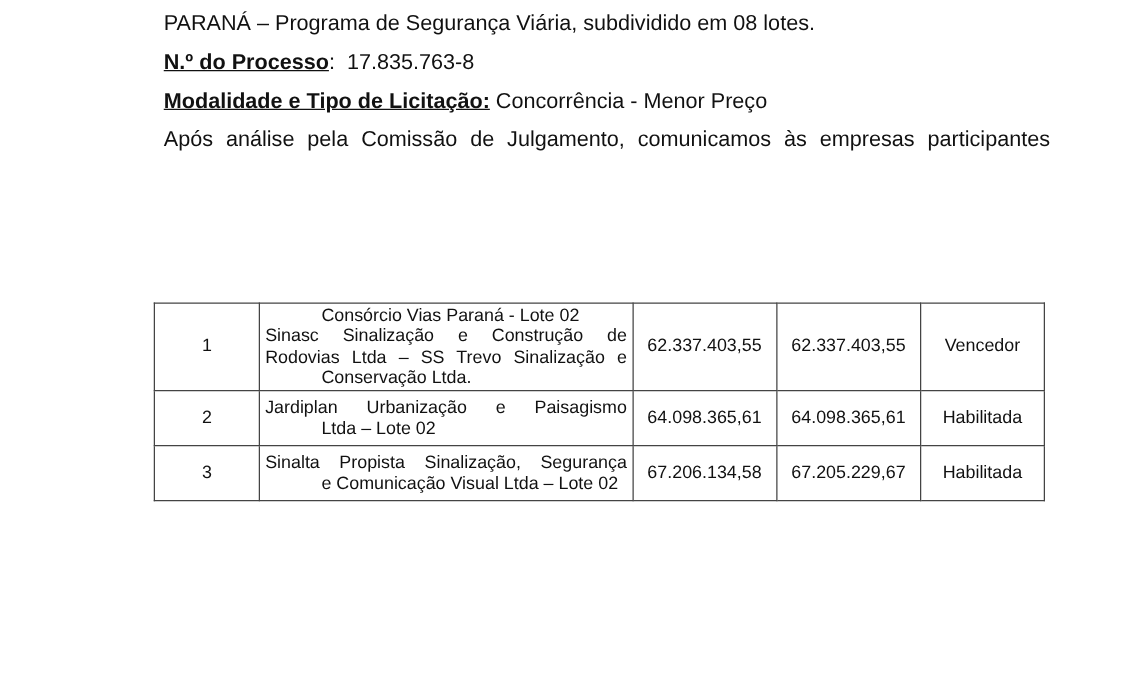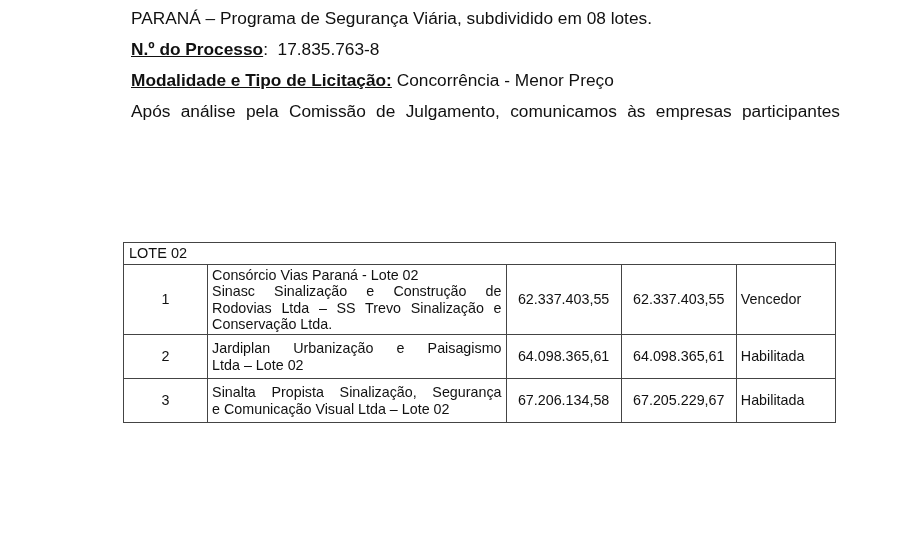--- a/index.html
+++ b/index.html
@@ -80,32 +80,32 @@
     }
     table.lote .head th {
       height: 36px;
       text-align: center;
     }
     table.lote .head th.bold { font-weight: bold; }
     .c1 { width: 75px; text-align: center; }
     .c2 { width: 289px; }
     .c3 { width: 106px; text-align: center; }
     .c4 { width: 106px; text-align: center; }
-    .c5 { width: 90px; text-align: left; }
+    .c5 { width: 90px; text-align: center; }
     td.licitante {
       text-align: justify;
       padding: 1px 8px 1px 8px;
     }
     td.licitante .ln {
       display: block;
       text-align: justify;
       text-align-last: justify;
       white-space: nowrap;
     }
-    td.licitante .ln.last { text-align-last: left; }
+    td.licitante .ln.last { text-align-last: left; margin-left: 45px; }
     tr.r1 td { height: 69px; }
     tr.r2 td { height: 43px; }
     tr.r3 td { height: 43px; }
     .bold { font-weight: bold; }
   </style>
 </head>
 <body>
 
 <div class="page">
   <div class="cut-line" style="visibility:hidden">Objeto: Execução dos Serviços de Sinalização Viária e Elementos de</div>
@@ -121,23 +121,20 @@
     <b>Modalidade e Tipo de Licitação:</b> <span>Concorrência - Menor Preço</span>
   </p>
   <div class="gap-c"></div>
   <p class="para">
     <span class="line">Após análise pela Comissão de Julgamento, comunicamos às empresas participantes</span>
   </p>
 </div>
 
 <table class="lote">
   <tbody>
-      <tr class="lote-title">
-    <td colspan="5">LOTE 02</td>
-  </tr>
   <tr class="r1">
     <td class="c1">1</td>
     <td class="c2 licitante">
       <span class="ln last">Consórcio Vias Paraná - Lote 02</span>
       <span class="ln">Sinasc Sinalização e Construção de</span>
       <span class="ln">Rodovias Ltda – SS Trevo Sinalização e</span>
       <span class="ln last">Conservação Ltda.</span>
     </td>
     <td class="c3">62.337.403,55</td>
     <td class="c4">62.337.403,55</td>

